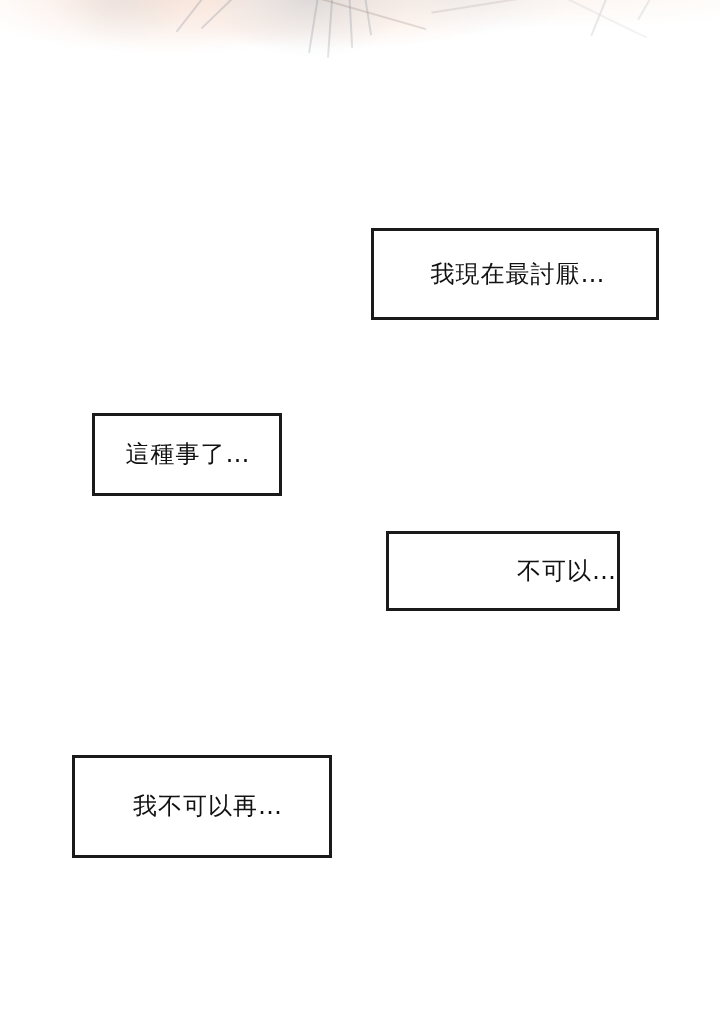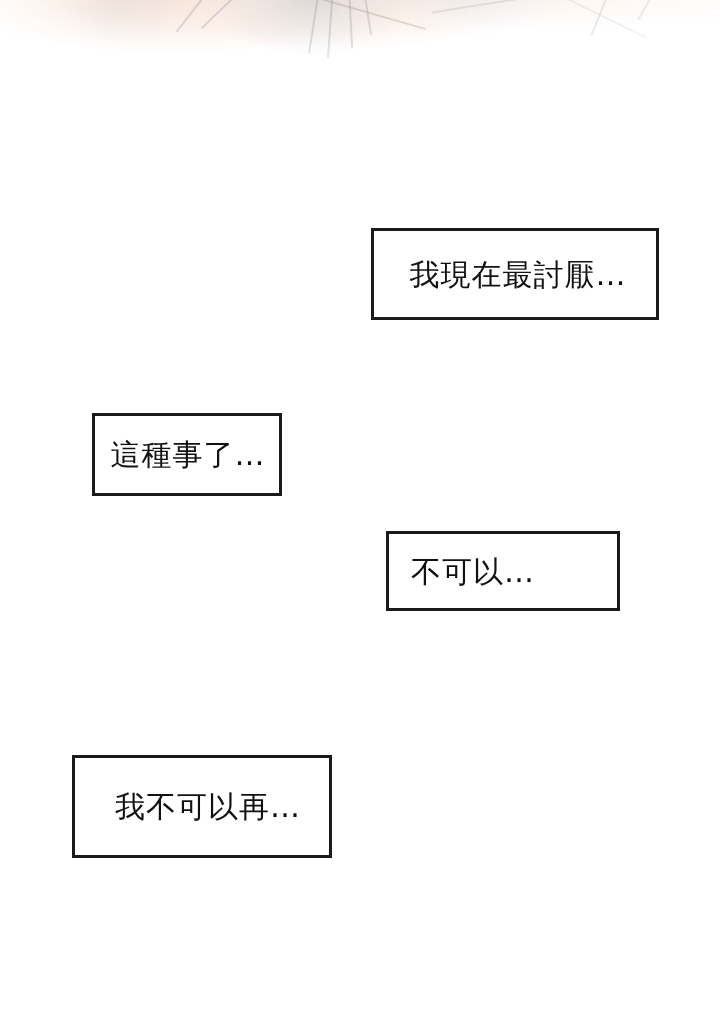--- a/index.html
+++ b/index.html
@@ -81,34 +81,34 @@
     box-sizing: border-box;
     background: #ffffff;
     border: 3px solid #1a1a1a;
     display: flex;
     align-items: center;
   }
   .bubble-text {
     width: 100%;
     color: #111111;
     font-family: "DejaVu Sans", "Liberation Sans", sans-serif;
-    font-size: 30px;
+    font-size: 24px;
     line-height: 1.1;
     letter-spacing: 1px;
     white-space: nowrap;
   }
 
   .b1 { left: 371px; top: 228px;  width: 288px; height: 92px; }
   .b1 .bubble-text { text-align: center; padding-left: 6px; }
 
   .b2 { left: 92px;  top: 385px;  width: 190px; height: 83px; margin-top: 28px; }
   .b2 .bubble-text { text-align: center; padding-left: 2px; }
 
   .b3 { left: 386px; top: 531px;  width: 234px; height: 80px; }
-  .b3 .bubble-text { text-align: left; padding-left: 22px; }
+  .b3 .bubble-text { text-align: right; padding-left: 34px; }
 
   .b4 { left: 72px;  top: 755px;  width: 260px; height: 103px; }
   .b4 .bubble-text { text-align: center; padding-left: 12px; }
 </style>
 </head>
 <body>
 
 <div id="page">
 
   <div class="art-strip">

